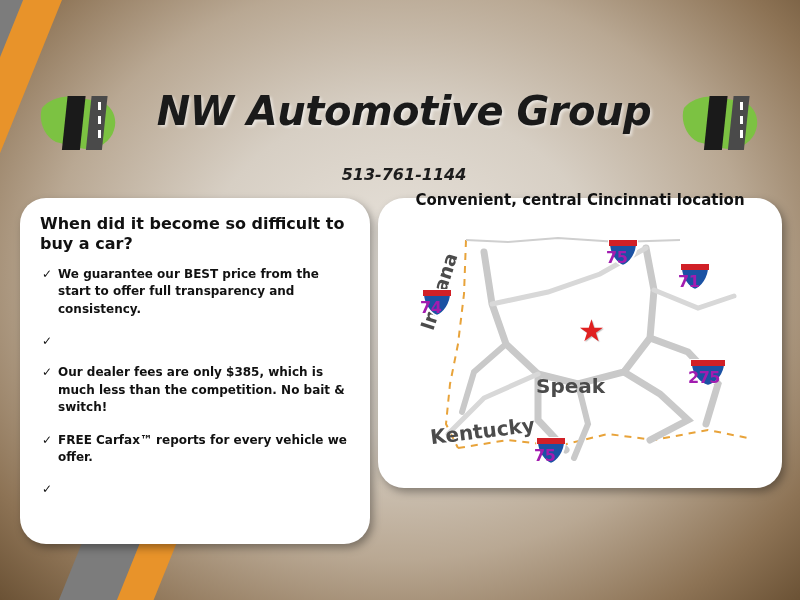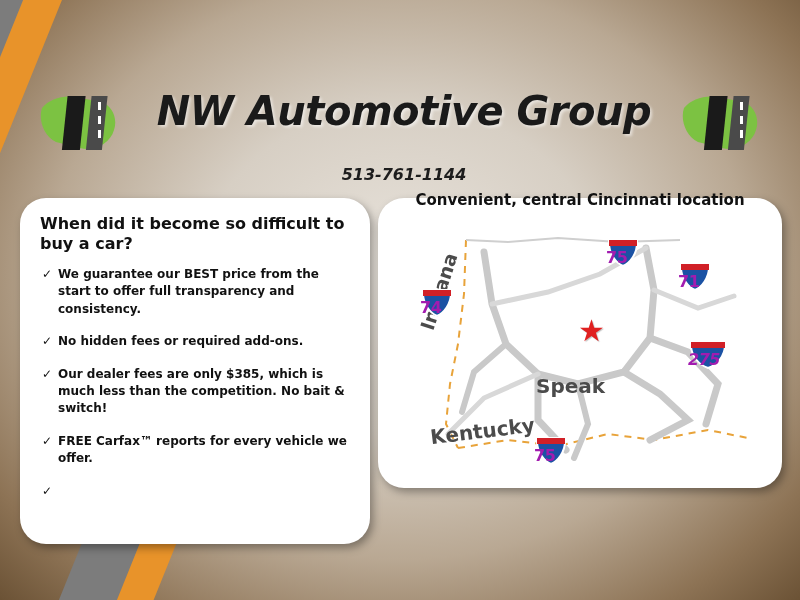--- a/index.html
+++ b/index.html
@@ -228,21 +228,20 @@
   <div class="panel panel-left">
     <div class="lead">When did it become so difficult to buy a car?</div>
 
     <div class="bullets">
       <div class="bullet">
         <span class="check">✓</span>
         <span class="bullet-text">We guarantee our BEST price from the start to offer full transparency and consistency.</span>
       </div>
       <div class="bullet">
         <span class="check">✓</span>
-        <span class="bullet-text">No hidden fees or required add-ons.</span>
       </div>
       <div class="bullet">
         <span class="check">✓</span>
         <span class="bullet-text">Our dealer fees are only $385, which is much less than the competition. No bait &amp; switch!</span>
       </div>
       <div class="bullet">
         <span class="check">✓</span>
         <span class="bullet-text">FREE Carfax™ reports for every vehicle we offer.</span>
       </div>
       <div class="bullet">
@@ -299,21 +298,21 @@
       </div>
 
       <div class="shield" style="left:290px; top:28px;">
         <svg width="34" height="30" viewBox="0 0 34 30" xmlns="http://www.w3.org/2000/svg">
           <path d="M3 2 H31 V5 C31 16, 24 25, 17 28 C10 25, 3 16, 3 5 Z" fill="#1b52a4" stroke="#ffffff" stroke-width="2"></path>
           <path d="M3 2 H31 V8 H3 Z" fill="#d12027"></path>
         </svg>
         <div class="num">71</div>
       </div>
 
-      <div class="shield wide" style="left:300px; top:106px;font-style:italic;">
+      <div class="shield wide" style="left:300px; top:124px;">
         <svg width="40" height="30" viewBox="0 0 40 30" xmlns="http://www.w3.org/2000/svg">
           <path d="M3 2 H37 V5 C37 16, 29 25, 20 28 C11 25, 3 16, 3 5 Z" fill="#1b52a4" stroke="#ffffff" stroke-width="2"></path>
           <path d="M3 2 H37 V8 H3 Z" fill="#d12027"></path>
         </svg>
         <div class="num">275</div>
       </div>
 
       <div class="shield" style="left:146px; top:202px;">
         <svg width="34" height="30" viewBox="0 0 34 30" xmlns="http://www.w3.org/2000/svg">
           <path d="M3 2 H31 V5 C31 16, 24 25, 17 28 C10 25, 3 16, 3 5 Z" fill="#1b52a4" stroke="#ffffff" stroke-width="2"></path>

